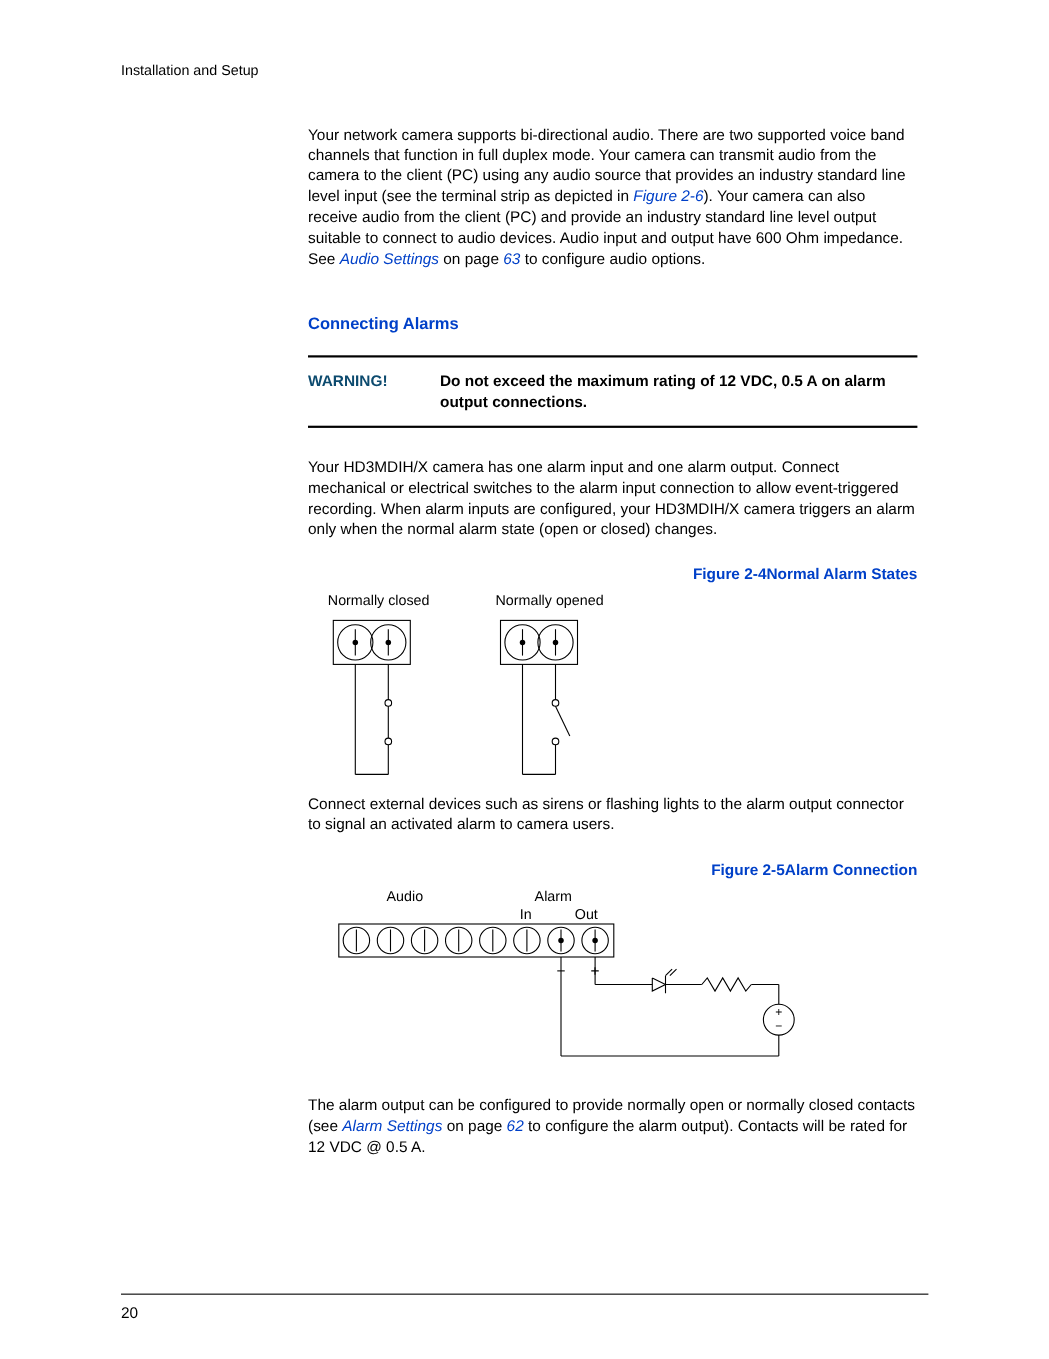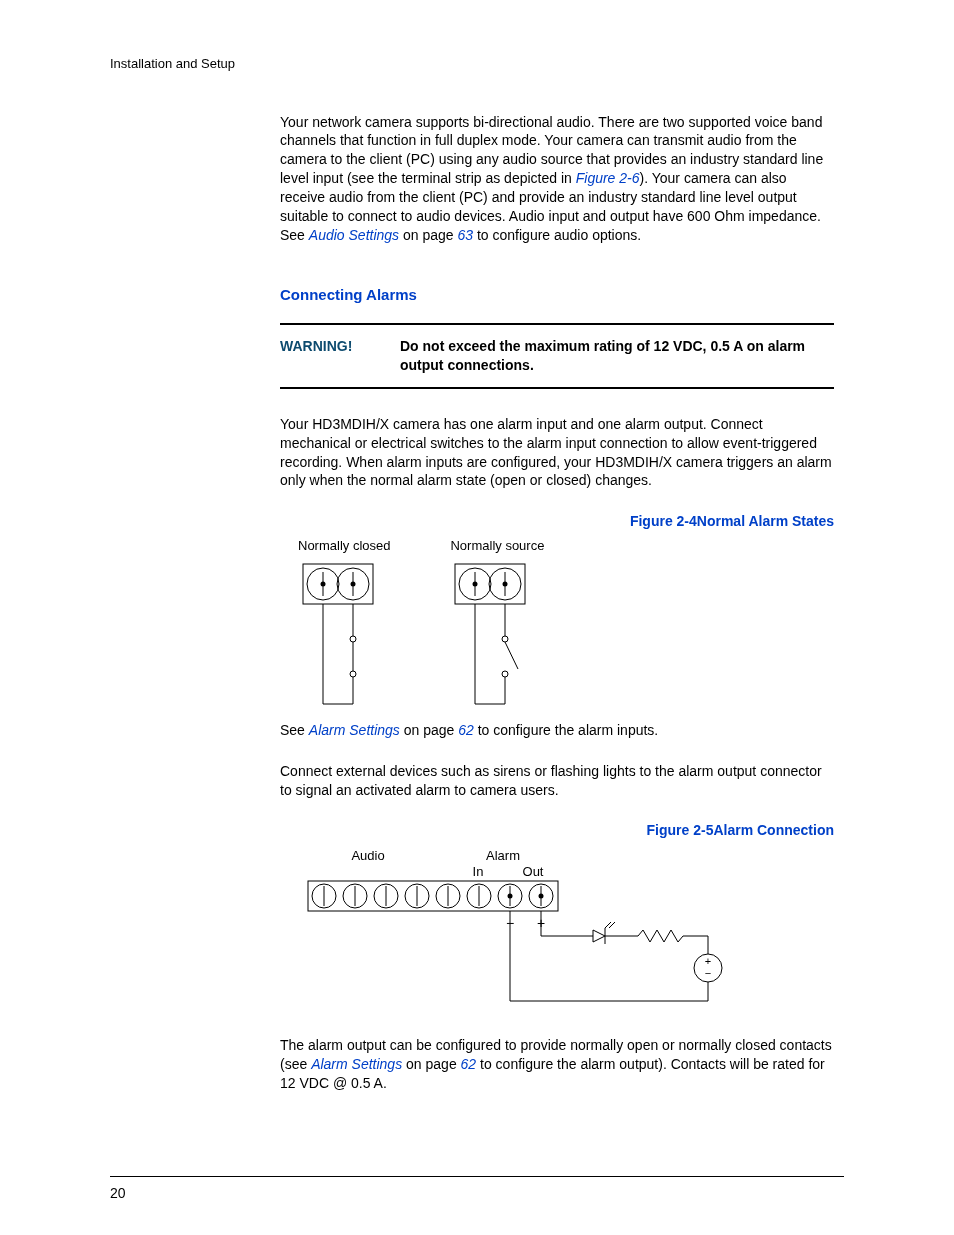--- a/index.html
+++ b/index.html
@@ -146,44 +146,41 @@
           <line x1="55" y1="45" x2="55" y2="78" stroke="#000"></line>
 
           <circle cx="55" cy="80" r="3" fill="#fff" stroke="#000"></circle>
           <line x1="55" y1="83" x2="55" y2="112" stroke="#000"></line>
           <circle cx="55" cy="115" r="3" fill="#fff" stroke="#000"></circle>
           <line x1="55" y1="118" x2="55" y2="145" stroke="#000"></line>
           <line x1="25" y1="145" x2="55" y2="145" stroke="#000"></line>
         </svg>
       </div>
       <div class="fig-col">
-        <div class="fig-label">Normally source</div>
+        <div class="fig-label">Normally opened</div>
         <svg width="80" height="150" viewBox="0 0 80 150">
           <rect x="5" y="5" width="70" height="40" fill="none" stroke="#000"></rect>
           <circle cx="25" cy="25" r="16" fill="none" stroke="#000"></circle>
           <circle cx="55" cy="25" r="16" fill="none" stroke="#000"></circle>
           <circle cx="25" cy="25" r="2.5" fill="#000"></circle>
           <circle cx="55" cy="25" r="2.5" fill="#000"></circle>
           <line x1="25" y1="13" x2="25" y2="37" stroke="#000"></line>
           <line x1="55" y1="13" x2="55" y2="37" stroke="#000"></line>
           <line x1="25" y1="45" x2="25" y2="145" stroke="#000"></line>
           <line x1="55" y1="45" x2="55" y2="78" stroke="#000"></line>
 
           <circle cx="55" cy="80" r="3" fill="#fff" stroke="#000"></circle>
           <line x1="55" y1="83" x2="68" y2="110" stroke="#000"></line>
           <circle cx="55" cy="115" r="3" fill="#fff" stroke="#000"></circle>
           <line x1="55" y1="118" x2="55" y2="145" stroke="#000"></line>
           <line x1="25" y1="145" x2="55" y2="145" stroke="#000"></line>
         </svg>
       </div>
     </div>
 
-    <p class="para">
-      <span>See </span><span class="link">Alarm Settings</span><span> on page </span><span class="pagenum">62</span><span> to configure the alarm inputs.</span>
-    </p>
 
     <p class="para">Connect external devices such as sirens or flashing lights to the alarm output connector to signal an activated alarm to camera users.</p>
 
     <div class="fig-caption">
       <span class="fignum">Figure 2-5</span><span>Alarm Connection</span>
     </div>
 
     <div class="fig25">
       <svg width="440" height="170" viewBox="0 0 440 170">
 

